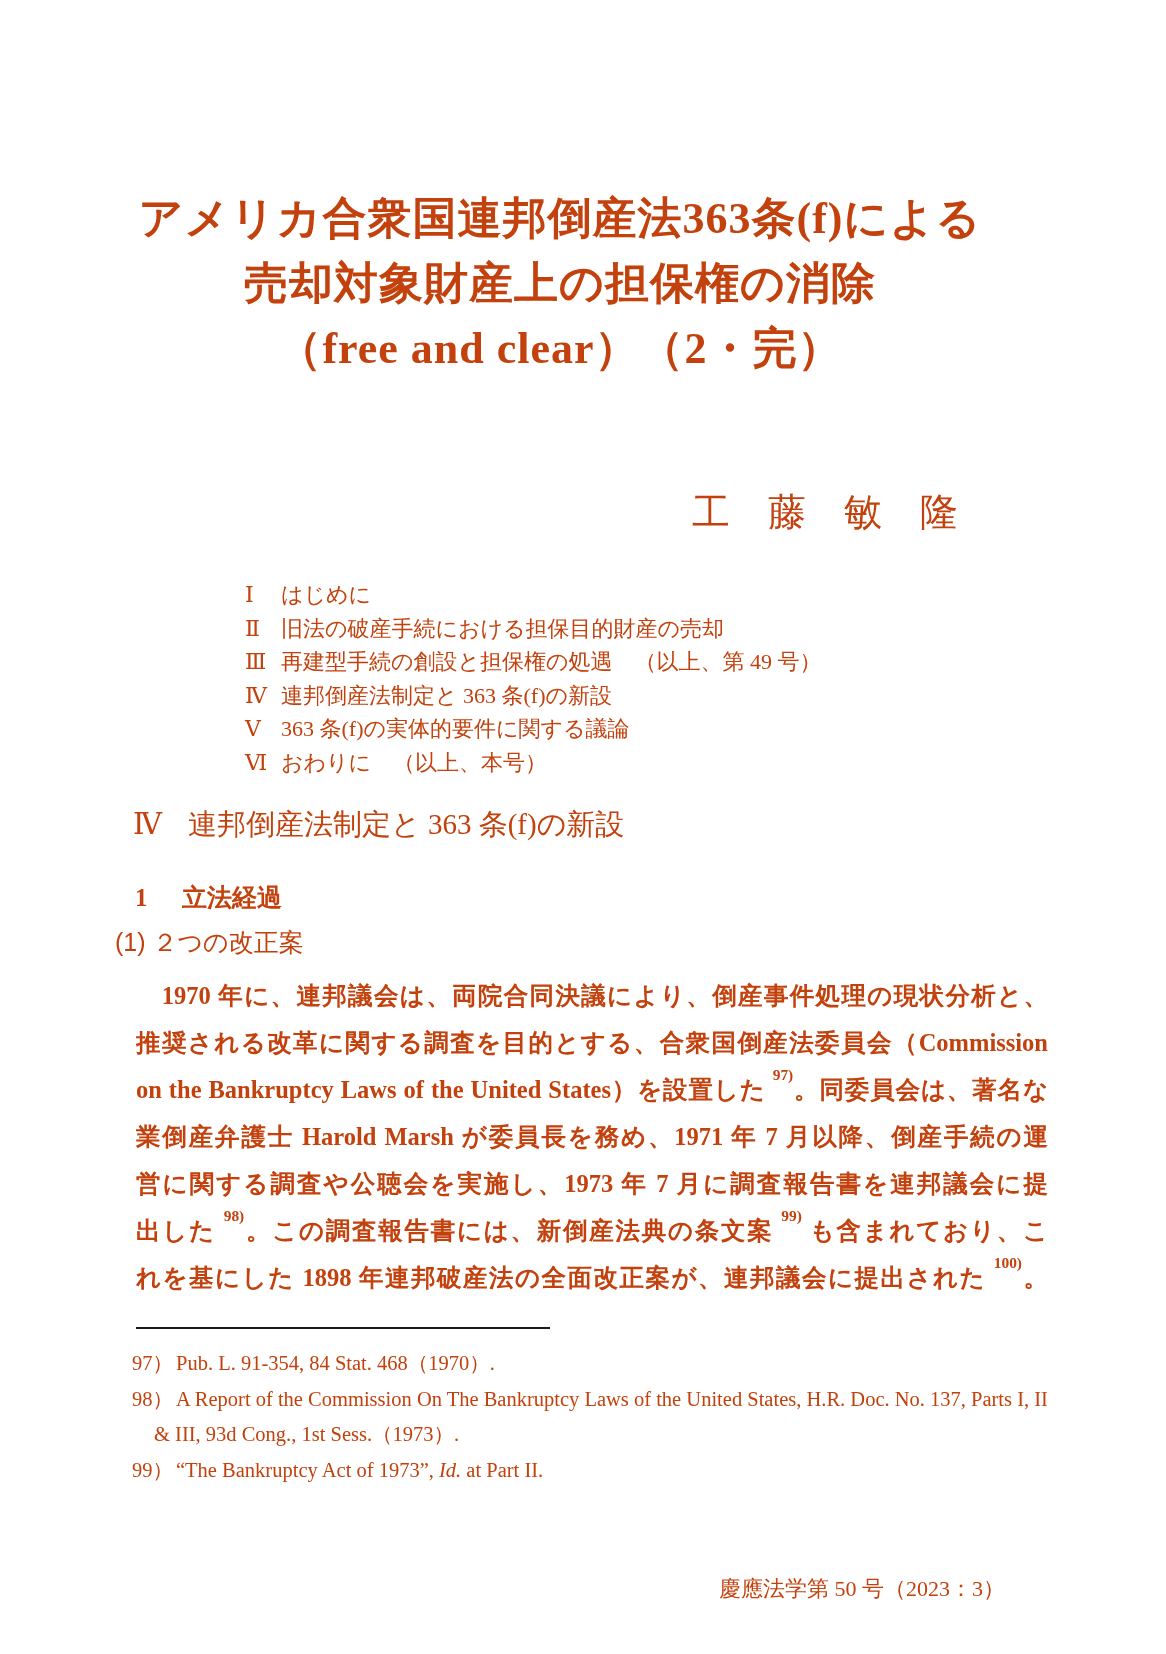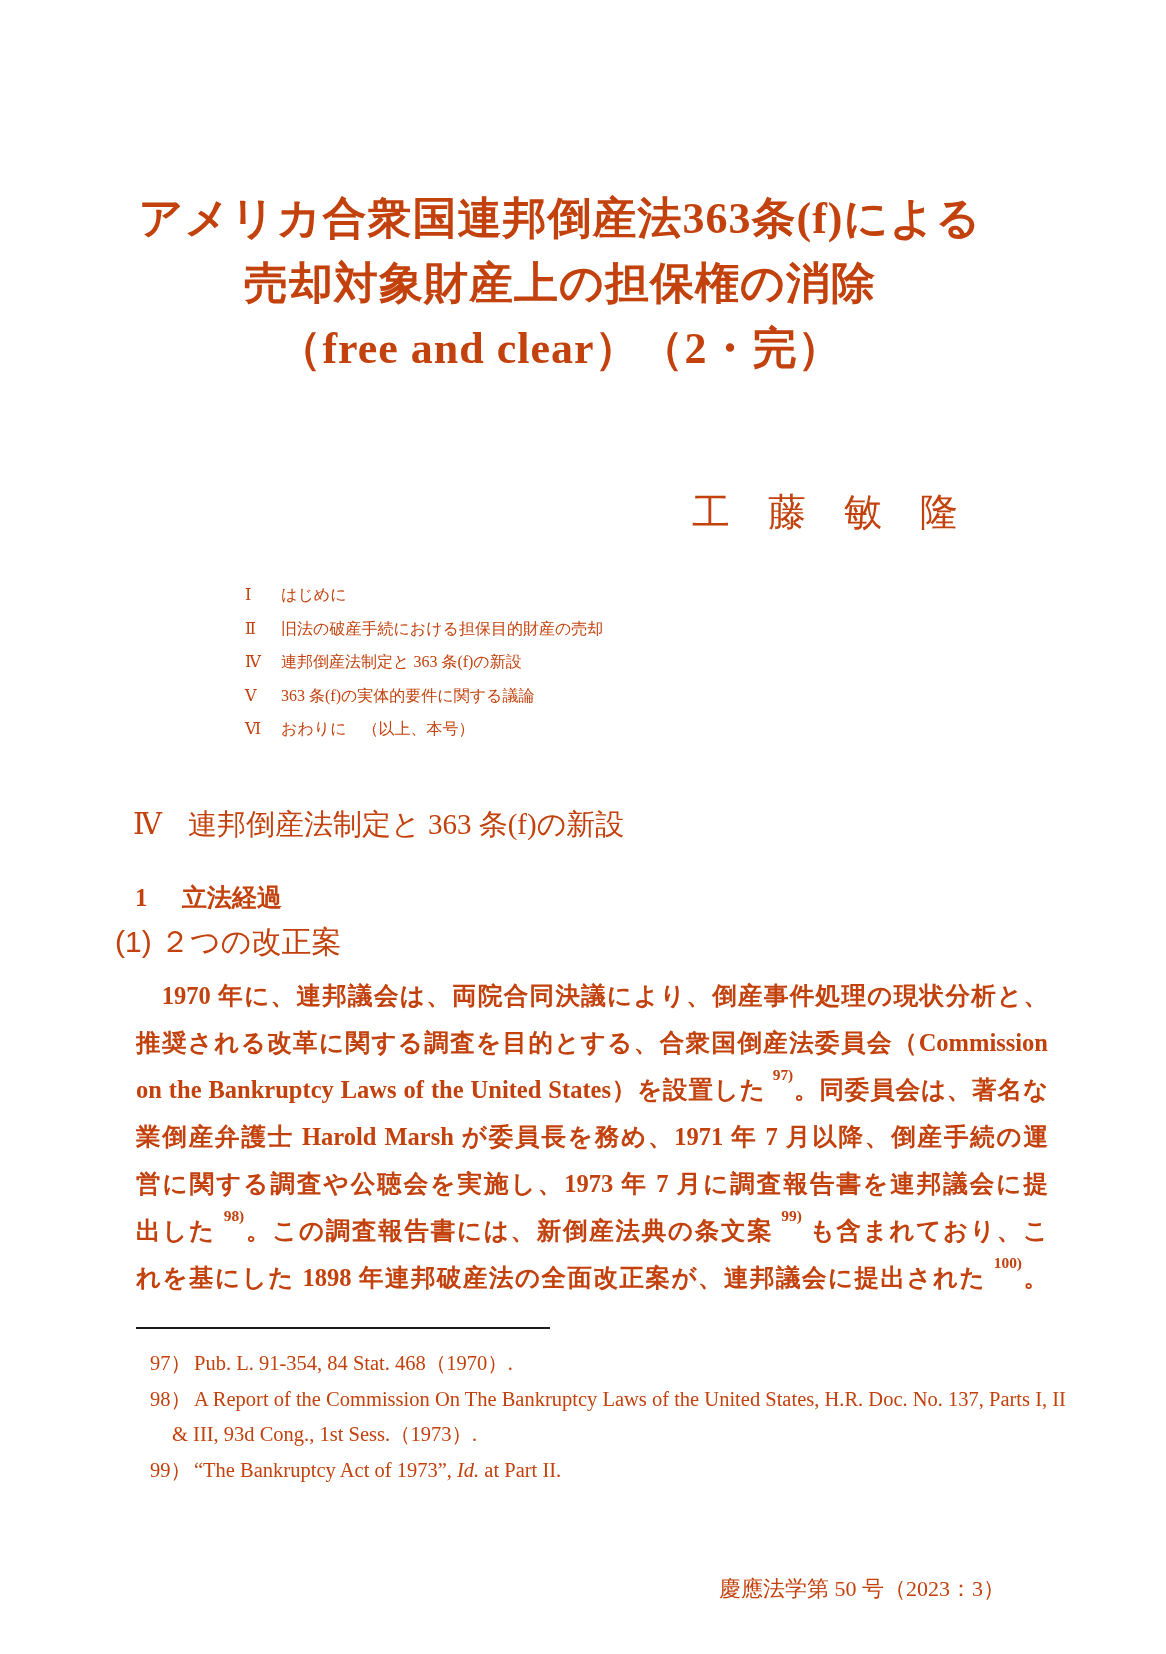--- a/index.html
+++ b/index.html
@@ -23,41 +23,41 @@
   
   .author{
     position:absolute;top:450px;right:208px;
     font-size:38px;line-height:44px;
     white-space:nowrap;
     margin-top:40px;
   }
   
   .toc{
     position:absolute;top:578px;left:245px;
-    font-size:16px;line-height:33.5px;
+    font-size:22px;line-height:33.5px;
   }
   .toc-row{white-space:nowrap;}
   .toc-num{display:inline-block;width:36px;}
   
   .section-heading{
     position:absolute;top:806px;left:133px;
     font-size:29px;line-height:36px;white-space:nowrap;
   }
   .section-heading .h-num{display:inline-block;width:55px;}
   
   .sub1{
     position:absolute;top:882px;left:135px;
     font-family:Liberation Serif, serif;
     font-weight:bold;font-size:25px;line-height:31px;white-space:nowrap;
   }
   .sub1 .h-num{display:inline-block;width:47px;}
   .sub2{
     position:absolute;top:926px;left:115px;
     font-family:"Liberation Sans","DejaVu Sans",sans-serif;
-    font-weight:500;font-size:30px;line-height:32px;white-space:nowrap;
+    font-weight:500;font-size:25px;line-height:32px;white-space:nowrap;
   }
   
   .body-par{
     position:absolute;top:972px;left:136px;width:912px;
     font-size:24.5px;
   }
   .bline{
     height:47px;line-height:47px;overflow:hidden;
     text-align:justify;text-align-last:justify;
     text-justify:inter-character;
@@ -66,21 +66,21 @@
   .bline sup,.fn sup{
     font-size:0.63em;line-height:0;
     position:relative;top:-0.55em;
   }
   
   .fn-divider{
     position:absolute;top:1327px;left:136px;width:414px;height:0;
     border:none;border-top:2px solid #1b1b1b;margin:0;
   }
   .footnotes{
-    position:absolute;top:1346px;left:150px;width:916px;
+    position:absolute;top:1346px;left:132px;width:916px;
     font-size:20.5px;line-height:35.5px;
   }
   .fn{padding-left:22px;text-indent:-22px;}
   .fn .fn-num{display:inline-block;text-indent:0;min-width:44px;}
   .it{font-style:italic;}
   
   .footer{
     position:absolute;top:1575px;right:161px;
     font-size:22px;line-height:28px;white-space:nowrap;
   }
@@ -97,20 +97,23 @@
   </div>
 
   <div class="author">工　藤　敏　隆</div>
 
   <div class="toc">
     <div class="toc-row">
       <span class="toc-num">Ⅰ</span><span>はじめに</span>
     </div>
     <div class="toc-row">
       <span class="toc-num">Ⅱ</span><span>旧法の破産手続における担保目的財産の売却</span>
+    </div>
+    <div class="toc-row">
+      <span class="toc-num">Ⅲ</span><span>再建型手続の創設と担保権の処遇　（以上、第 49 号）</span>
     </div>
     <div class="toc-row">
       <span class="toc-num">Ⅳ</span><span>連邦倒産法制定と 363 条(f)の新設</span>
     </div>
     <div class="toc-row">
       <span class="toc-num">Ⅴ</span><span>363 条(f)の実体的要件に関する議論</span>
     </div>
     <div class="toc-row">
       <span class="toc-num">Ⅵ</span><span>おわりに　（以上、本号）</span>
     </div>

